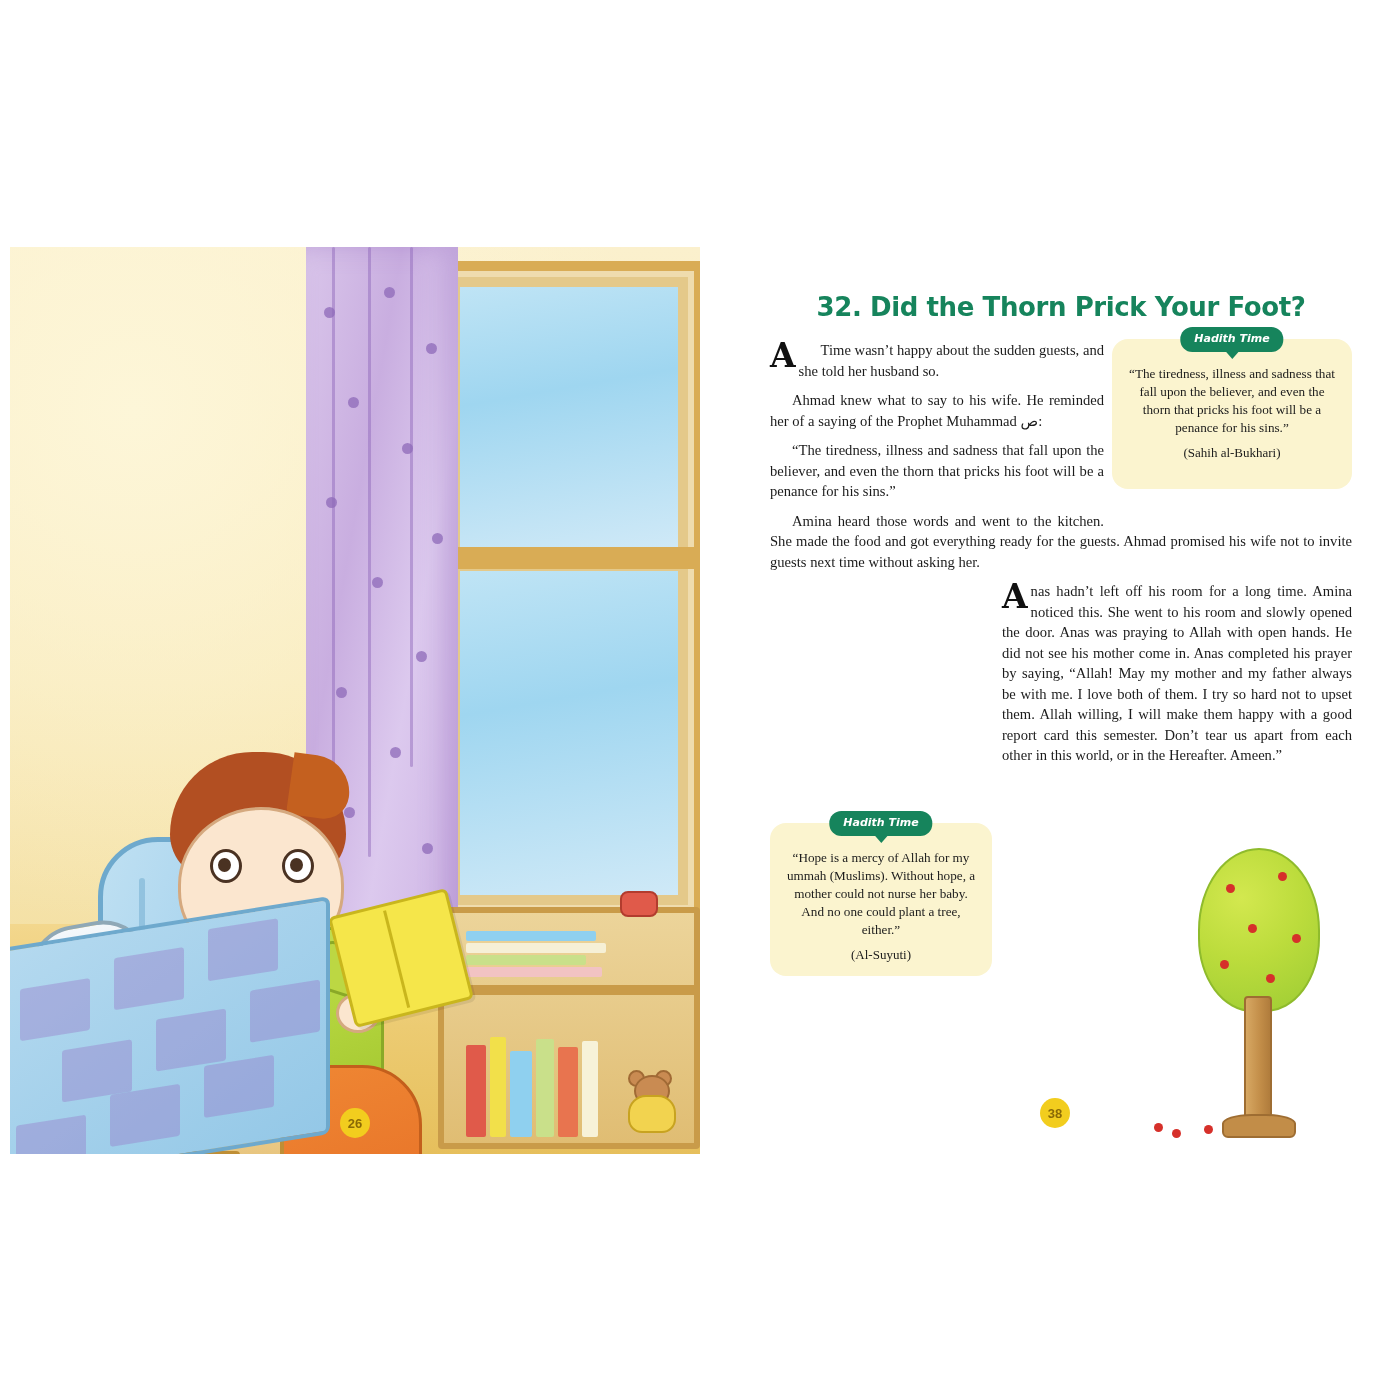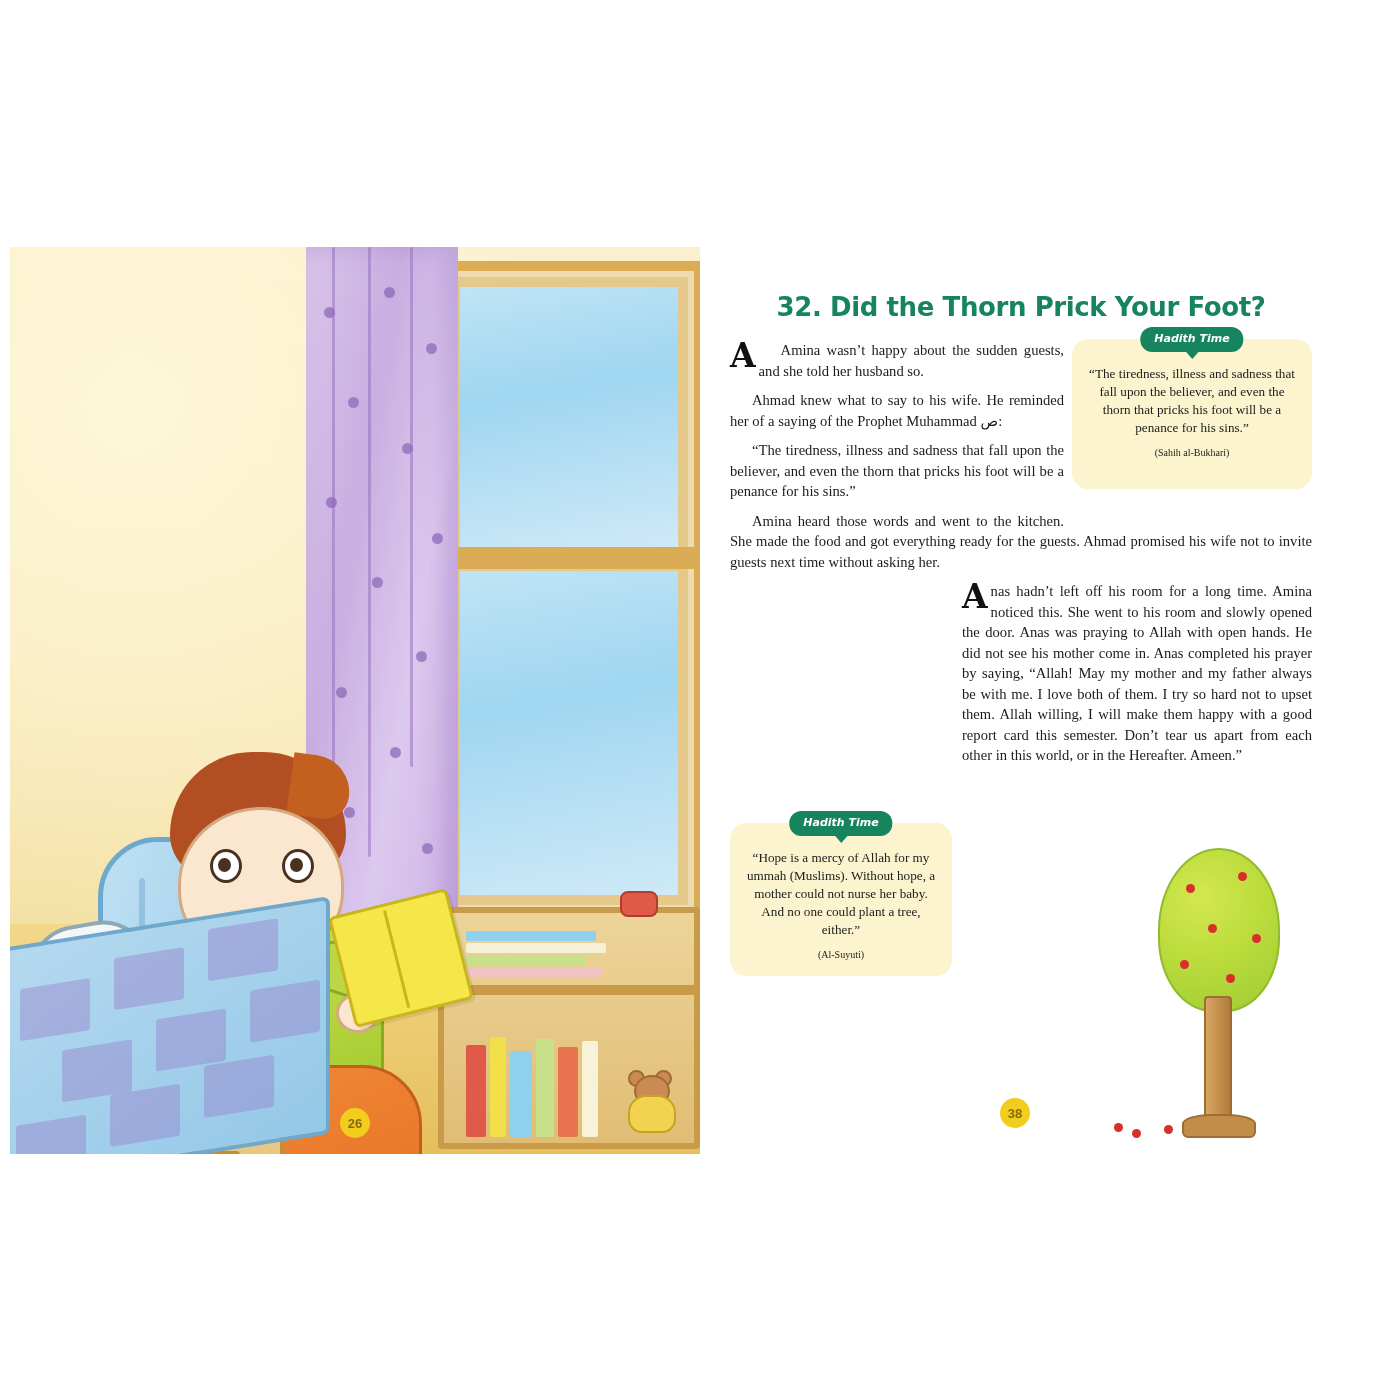--- a/index.html
+++ b/index.html
@@ -414,21 +414,21 @@
     font-weight: bold;
     display: flex;
     align-items: center;
     justify-content: center;
   }
   .page-num-left { left: 330px; bottom: 16px; }
 
   
   .page-right {
     position: absolute;
-    left: 730px;
+    left: 770px;
     top: 247px;
     width: 582px;
     height: 907px;
   }
   .chapter-title {
     font-family: "DejaVu Sans", sans-serif;
     font-weight: bold;
     color: #16845c;
     font-size: 26px;
     letter-spacing: -0.4px;
@@ -495,21 +495,21 @@
     bottom: -7px;
     transform: translateX(-50%);
     width: 0; height: 0;
     border-left: 7px solid transparent;
     border-right: 7px solid transparent;
     border-top: 8px solid #16845c;
   }
   .hadith-source {
     display: block;
     margin-top: 7px;
-    font-size: 10px;
+    font-size: 13px;
   }
   .box-1 {
     left: 342px;
     top: 92px;
     width: 240px;
     min-height: 150px;
   }
   .box-2 {
     left: 0px;
     top: 576px;
@@ -712,21 +712,21 @@
       <div class="hadith-tag">Hadith Time</div>
       <span>“The tiredness, illness and sadness that fall upon the believer, and even the thorn that pricks his foot will be a penance for his sins.”</span>
       <span class="hadith-source">(Sahih al-Bukhari)</span>
     </div>
 
     <div class="col-wrap-right">
       <div class="float-right-spacer"></div>
       <p class="body noindent"><span class="dropcap">A</span></p>
     </div>
 
-    <p class="body">Amina wasn’t happy about the sudden guests, and she told her husband so.</p>
+    <p class="body">Time wasn’t happy about the sudden guests, and she told her husband so.</p>
     <p class="body">Ahmad knew what to say to his wife. He reminded her of a saying of the Prophet Muhammad ص:</p>
     <p class="body">“The tiredness, illness and sadness that fall upon the believer, and even the thorn that pricks his foot will be a penance for his sins.”</p>
     <p class="body">Amina heard those words and went to the kitchen. She made the food and got everything ready for the guests. Ahmad promised his wife not to invite guests next time without asking her.</p>
 
 
     <div class="hadith-box box-2">
       <div class="hadith-tag">Hadith Time</div>
       <span>“Hope is a mercy of Allah for my ummah (Muslims). Without hope, a mother could not nurse her baby. And no one could plant a tree, either.”</span>
       <span class="hadith-source">(Al-Suyuti)</span>
     </div>

